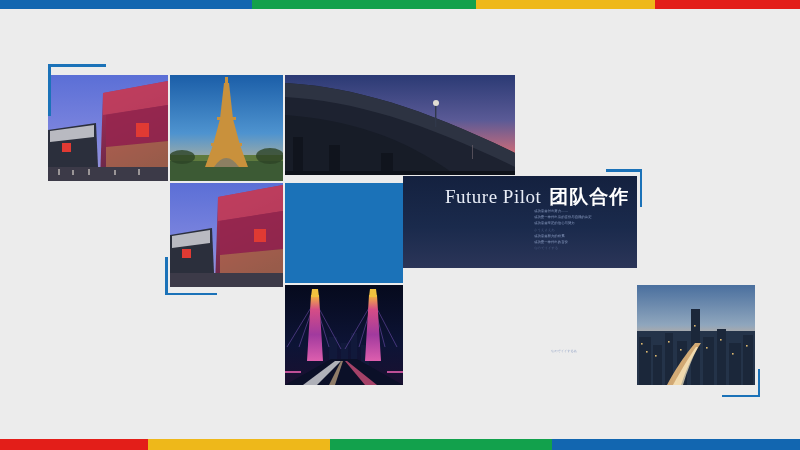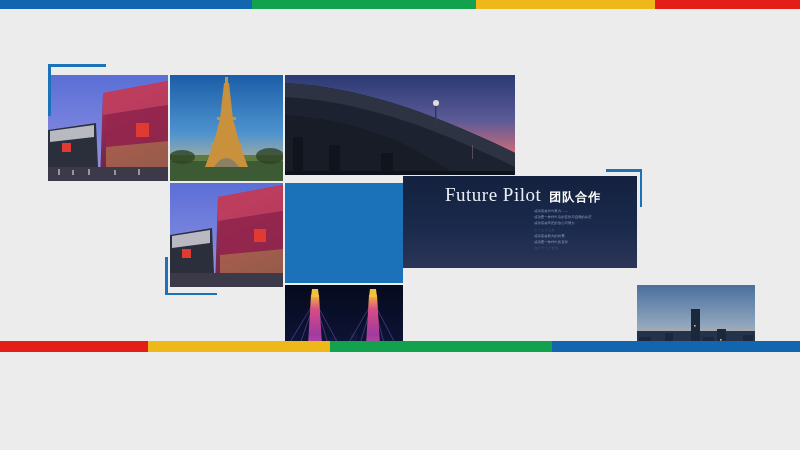--- a/index.html
+++ b/index.html
@@ -4,21 +4,21 @@
 <style>
   * { box-sizing: border-box; margin: 0; padding: 0; }
   html, body {
     width: 800px; height: 450px;
     overflow: hidden;
     background: #ececec;
     font-family: "Liberation Sans", sans-serif;
   }
   #slide {
     position: relative;
-    width: 800px; height: 352px;
+    width: 800px; height: 450px;
     background: #ececec;
     overflow: hidden;
   }
 
   
   .barstrip { position: absolute; left: 0; width: 800px; display: flex; }
   .barstrip .seg { height: 100%; }
   #top-bar { top: 0; height: 9px; }
   #bottom-bar { bottom: 0; height: 11px; }
 
@@ -50,21 +50,21 @@
     position: absolute; left: 42px; top: 8px;
     display: flex; align-items: baseline; gap: 8px;
     white-space: nowrap;
   }
   #title-en {
     font-family: "Liberation Serif", serif;
     font-size: 19px; color: #e8edf7; letter-spacing: .5px;
   }
   #title-cn {
     font-family: "DejaVu Sans", sans-serif;
-    font-size: 12px; font-weight: bold; color: #ffffff; letter-spacing: 1px;
+    font-size: 19px; font-weight: bold; color: #ffffff; letter-spacing: 1px;
   }
   #panel-lines {
     position: absolute; left: 131px; top: 32px;
     width: 100px;
   }
   #panel-lines .ln {
     color: #97a9cf;
     font-size: 3.4px;
     line-height: 6.2px;
     white-space: nowrap;

